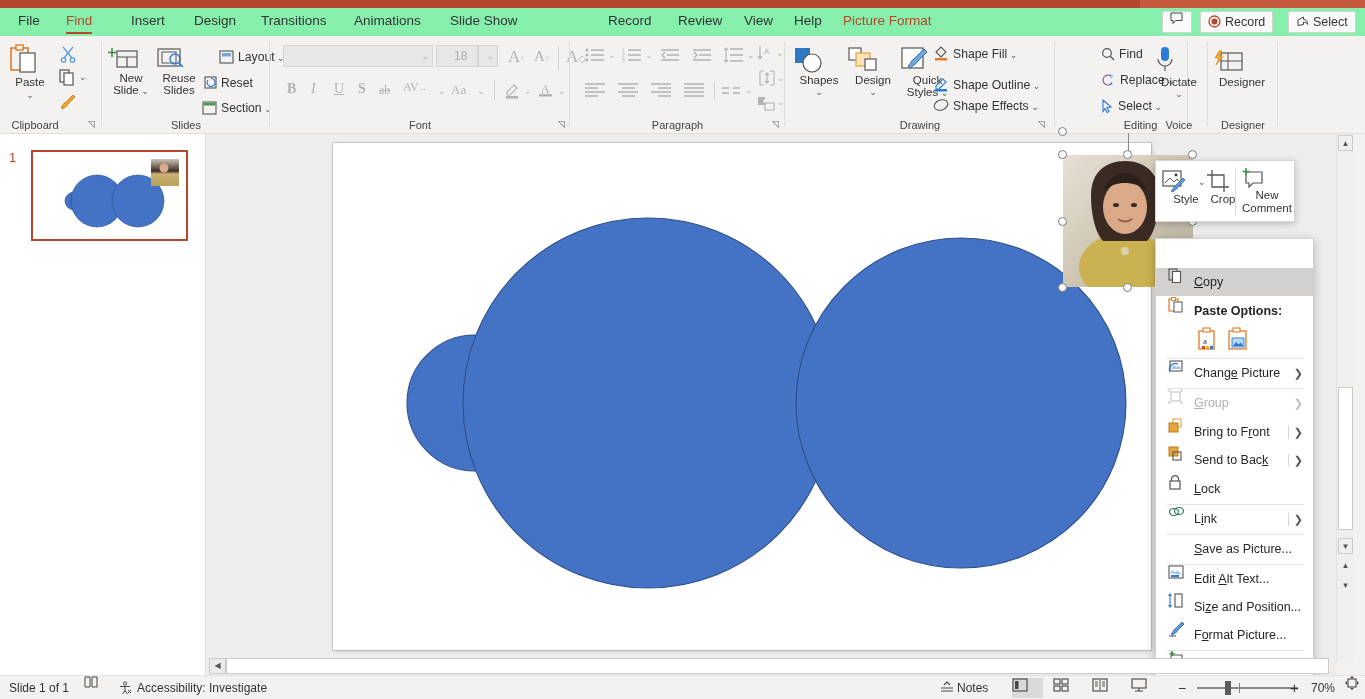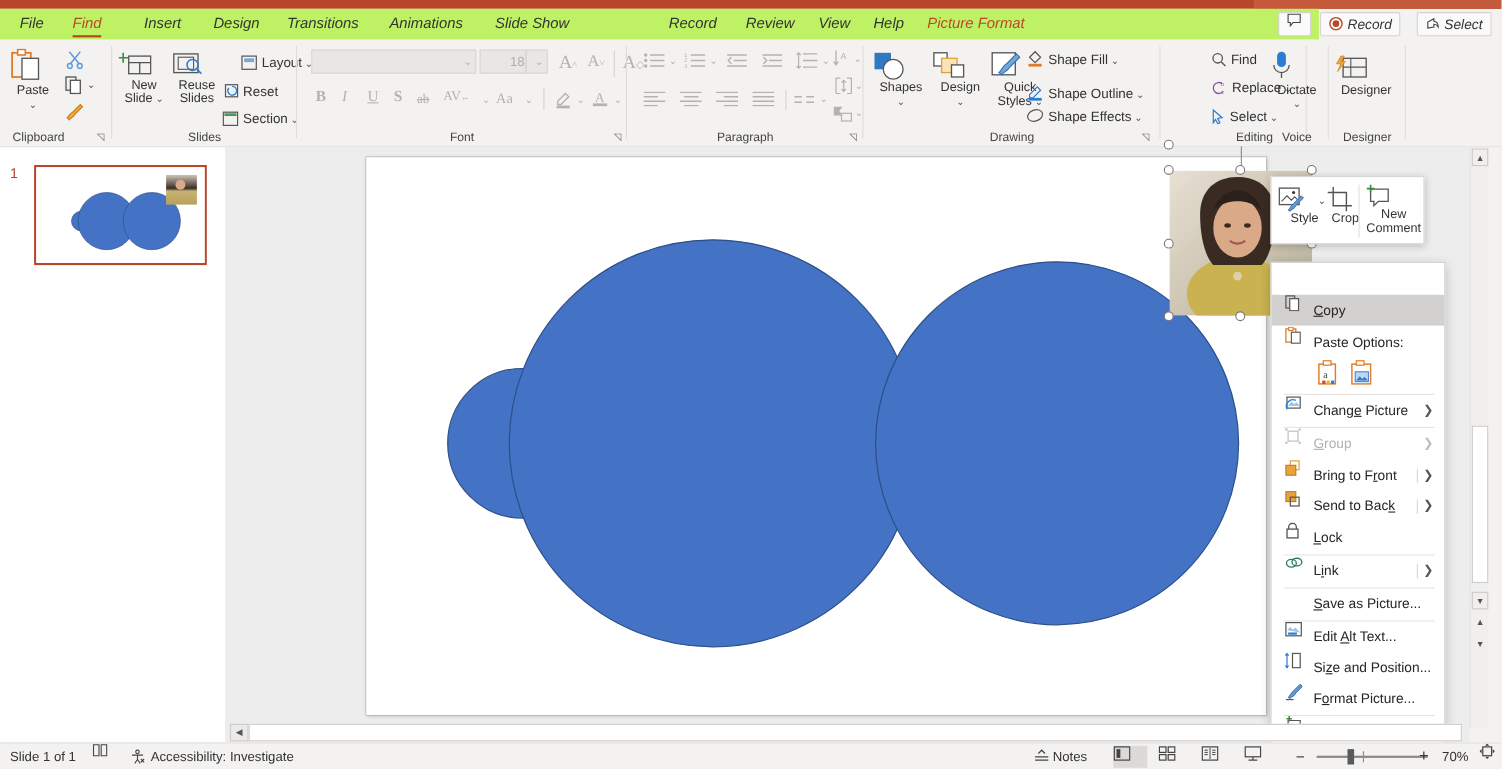--- a/index.html
+++ b/index.html
@@ -9,21 +9,21 @@
     font-size:12px;
     color:#262626;
     background:#f3f2f1;
     position:relative;
   }
   
   .titlestrip{ position:absolute; top:0; left:0; width:1365px; height:8px; background:#b7472a; }
   .titlestrip .lighter{ position:absolute; right:0; top:0; width:225px; height:8px; background:#c55a3c; }
 
   
-  .tabbar{ position:absolute; top:8px; left:0; width:1199px; height:28px; background:#bef264;font-style:italic; }
+  .tabbar{ position:absolute; top:8px; left:0; width:1365px; height:28px; background:#86efac; }
   .tab{ position:absolute; top:0; height:28px; line-height:26px; font-size:13.5px; color:#333; padding:0 6px; cursor:default; white-space:nowrap; }
   .tab.active{ color:#b7472a; }
   .tab.active::after{ content:""; position:absolute; left:6px; right:6px; bottom:2px; height:2.5px; background:#b7472a; }
   .tab.accent{ color:#b7472a; }
   .winbtn{ position:absolute; top:3px; height:22px; border:1px solid #d6d3d1; background:#fbfafa; border-radius:2px; font-size:12.5px; line-height:20px; padding:0 7px; color:#333; white-space:nowrap; }
   .winbtn .g{ display:inline-block; vertical-align:-2px; margin-right:4px; }
 
   
   .ribbon{ position:absolute; top:36px; left:0; width:1365px; height:98px; background:#f3f2f1; border-bottom:1px solid #e1dfdd; }
   .grp{ position:absolute; top:0; height:98px; }
@@ -32,21 +32,21 @@
   .dlg{ position:absolute; bottom:4px; width:11px; height:11px; font-size:9px; color:#666; }
   .big{ position:absolute; text-align:center; font-size:11.5px; color:#333; line-height:12px; }
   .ico{ display:block; margin:0 auto; }
   .small-item{ position:absolute; font-size:12.2px; color:#333; white-space:nowrap; line-height:16px; }
   .small-item .ii{ display:inline-block; vertical-align:-3px; margin-right:4px; }
   .cv{ font-size:9px; color:#555; }
 
   
   .fontbox{ position:absolute; border:1px solid #d8d6d4; background:#e9e7e5; }
   .fontbox .arr{ position:absolute; right:3px; top:50%; transform:translateY(-50%); font-size:9px; color:#b0aeac; }
-  .fsz{ position:absolute; border:1px solid #d8d6d4; background:#e9e7e5; color:#b0aeac; font-size:12px; line-height:20px; padding-left:17px;text-align:right; }
+  .fsz{ position:absolute; border:1px solid #d8d6d4; background:#e9e7e5; color:#b0aeac; font-size:12px; line-height:20px; padding-left:17px; }
   .fbtn{ position:absolute; font-size:14px; color:#b4b2b0; font-family:"Liberation Serif", serif; }
 
   
   .thumbpane{ position:absolute; top:134px; left:0; width:206px; height:541px; background:#fff; border-right:1px solid #e1dfdd; }
   .thumbnum{ position:absolute; left:9px; top:150px; font-size:13px; color:#b7472a; }
   .thumb{ position:absolute; left:31px; top:150px; width:157px; height:91px; background:#fff; border:2.5px solid #b7472a; }
   .thumb-inner{ position:absolute; inset:0; overflow:hidden; background:#fff; }
 
   
   .stage{ position:absolute; top:134px; left:206px; width:1130px; height:541px; background:#ededed; }
@@ -84,21 +84,21 @@
 
   
   .ctx{ position:absolute; left:1155px; top:238px; width:159px; height:451px; background:#fff; border:1px solid #d2d0ce; box-shadow:0 3px 10px rgba(0,0,0,.25); }
   .mi{ position:absolute; left:0; width:157px; height:28px; font-size:12.5px; color:#262626; line-height:28px; }
   .mi .lbl{ position:absolute; left:38px; top:0; white-space:nowrap; }
   .mi .mico{ position:absolute; left:12px; top:0; height:28px; line-height:28px; width:20px; text-align:center; }
   .mi .chev{ position:absolute; right:10px; top:0; font-size:11px; color:#555; }
   .mi .bar{ position:absolute; right:24px; top:8px; width:1px; height:13px; background:#d9d7d5; }
   .mi.hl{ background:#d3d1cf; }
   .mi.gray .lbl{ color:#b3b1af; }
-  .mi.bold .lbl{ font-weight:normal; }
+  .mi.bold .lbl{ font-weight:bold; }
   .msep{ position:absolute; left:11px; width:137px; height:1px; background:#e6e4e2; }
   .u{ text-decoration:underline; }
 
   svg{ display:block; }
 </style>
 </head>
 <body>
 
 <div class="titlestrip">
   <div class="lighter"></div>

